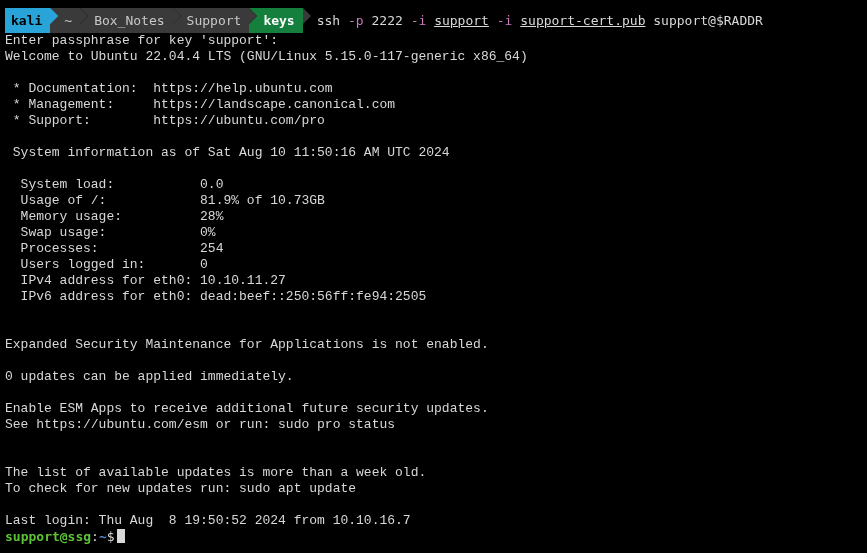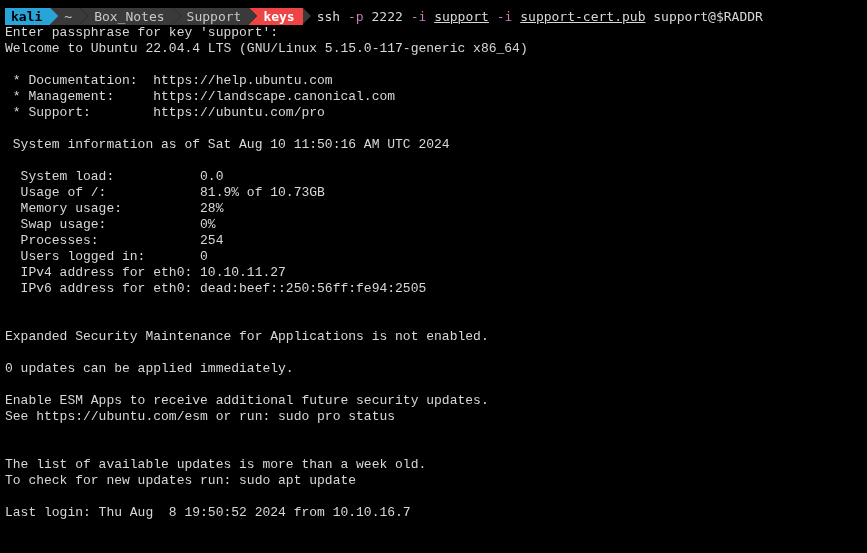--- a/index.html
+++ b/index.html
@@ -23,21 +23,21 @@
     }
     .prompt-line {
       display: flex;
       align-items: center;
       flex-wrap: nowrap;
       white-space: nowrap;
     }
     .seg {
       display: inline-flex;
       align-items: center;
-      height: 17px;
+      height: 25px;
       position: relative;
     }
     .seg-kali {
       background: #28a4d8;
       color: #000;
       font-weight: bold;
       padding: 0 8px 0 6px;
     }
     .seg-kali::after {
       content: '';
@@ -71,21 +71,21 @@
       top: 0;
       border-left: 8px solid #000;
       border-top: 8.5px solid transparent;
       border-bottom: 8.5px solid transparent;
       z-index: 1;
     }
     .seg-path.first::before {
       border-left-color: #28a4d8;
     }
     .seg-keys {
-      background: #ef4444;
+      background: #15803d;
       color: #fff;
       font-weight: bold;
       padding: 0 8px 0 14px;
     }
     .seg-keys::after {
       content: '';
       position: absolute;
       right: -8px;
       top: 0;
       border-left: 8px solid #3a3a3a;
@@ -193,14 +193,15 @@
 
 Enable ESM Apps to receive additional future security updates.
 See https://ubuntu.com/esm or run: sudo pro status
 
 
 The list of available updates is more than a week old.
 To check for new updates run: sudo apt update
 
 Last login: Thu Aug  8 19:50:52 2024 from 10.10.16.7</div>
 
+  <div class="remote-prompt"><span class="remote-user">support@ssg</span><span class="remote-colon">:</span><span class="remote-path">~</span><span class="remote-colon">$</span><span class="cursor"></span></div>
 
 </div>
 
 </body></html>

